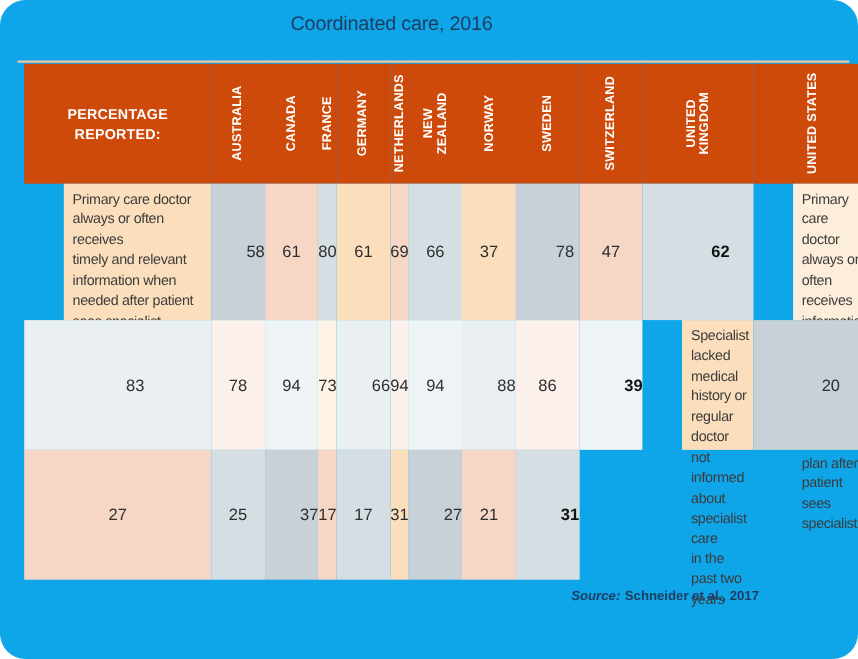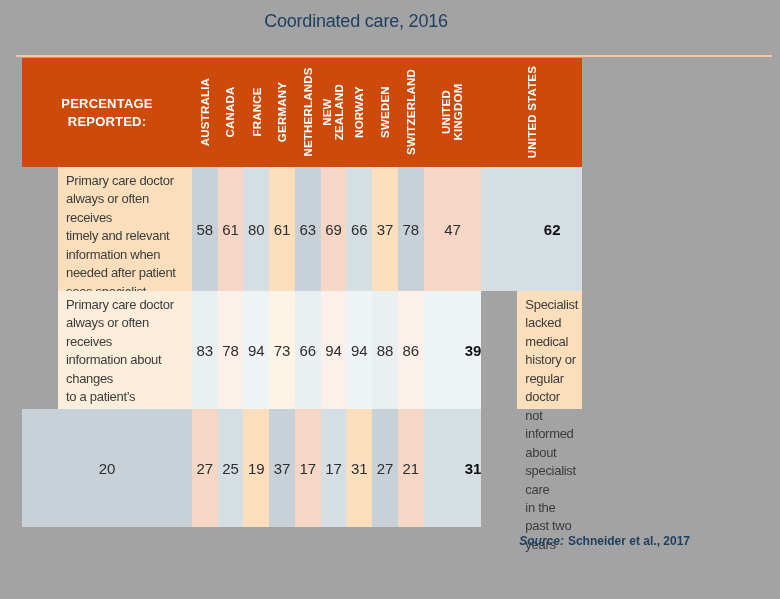--- a/index.html
+++ b/index.html
@@ -1,17 +1,17 @@
 <!DOCTYPE html>
 <html><head>
 <meta charset="utf-8">
 <style>
   html,body{margin:0;padding:0;background:#ffffff;}
   body{width:780px;height:599px;position:relative;font-family:"Liberation Sans",sans-serif;overflow:hidden;}
-  .page{position:absolute;inset:0;background:#a3a3a3;}
+  .page{position:absolute;inset:0;background:#0ea5e9;border-radius:23px;}
 
   .fig-title{position:absolute;left:22px;top:11px;width:668px;text-align:center;
     font-size:18px;letter-spacing:-0.2px;color:#1E3D5F;}
 
   .top-rule{position:absolute;left:16px;top:55px;width:756px;height:1.5px;background:#F3C7A6;}
 
   .tbl{position:absolute;left:22px;top:58px;width:560px;display:grid;
     grid-template-columns:170px repeat(11,1fr);
     grid-template-rows:109px 124px 118px 118px;}
 
@@ -23,21 +23,21 @@
     font-size:11.5px;line-height:1.05;letter-spacing:0.2px;}
 
   .lab{background:#FBDFBD;color:#3C3C3C;font-size:13px;line-height:1.42;letter-spacing:-0.3px;
     padding:5px 4px 0 8px;white-space:pre-line;margin-left:36px;}
   .lab.lt{background:#FDEEDB;}
 
   .val{display:flex;align-items:center;justify-content:center;font-size:15px;color:#2E2E2E;}
   .val.bold{font-weight:700;color:#111;padding-left:41px;}
 
   
-  .a{background:#C8D1D8;} .b{background:#F6D7C6;} .c{background:#D4DEE3;} .d{background:#FBDFBD;}
+  .a{background:#C8D1D8;padding-left:32px;} .b{background:#F6D7C6;} .c{background:#D4DEE3;} .d{background:#FBDFBD;}
   
   .lt.a{background:#EAEFF2;} .lt.b{background:#FBF0EA;} .lt.c{background:#EEF3F5;} .lt.d{background:#FDF4E5;}
 
   .source-line{position:absolute;top:534px;right:90px;font-size:12px;color:#1E3D5F;font-weight:bold;}
   .source-line .src-label{font-style:italic;}
   .source-line .src-text{margin-left:4px;}
 </style>
 </head>
 <body>
 
@@ -89,21 +89,20 @@
     <div class="lab">Primary care doctor
 always or often receives
 timely and relevant
 information when
 needed after patient
 sees specialist</div>
     <div class="val a">58</div>
     <div class="val b">61</div>
     <div class="val c">80</div>
     <div class="val d">61</div>
-    <div class="val a">63</div>
     <div class="val b">69</div>
     <div class="val c">66</div>
     <div class="val d">37</div>
     <div class="val a">78</div>
     <div class="val b">47</div>
     <div class="val c bold">62</div>
 
     <div class="lab lt">Primary care doctor
 always or often receives
 information about changes
@@ -122,21 +121,20 @@
     <div class="val lt c bold">39</div>
 
     <div class="lab">Specialist lacked medical
 history or regular
 doctor not informed
 about specialist care
 in the past two years</div>
     <div class="val a">20</div>
     <div class="val b">27</div>
     <div class="val c">25</div>
-    <div class="val d">19</div>
     <div class="val a">37</div>
     <div class="val b">17</div>
     <div class="val c">17</div>
     <div class="val d">31</div>
     <div class="val a">27</div>
     <div class="val b">21</div>
     <div class="val c bold">31</div>
 
   </div>
 

